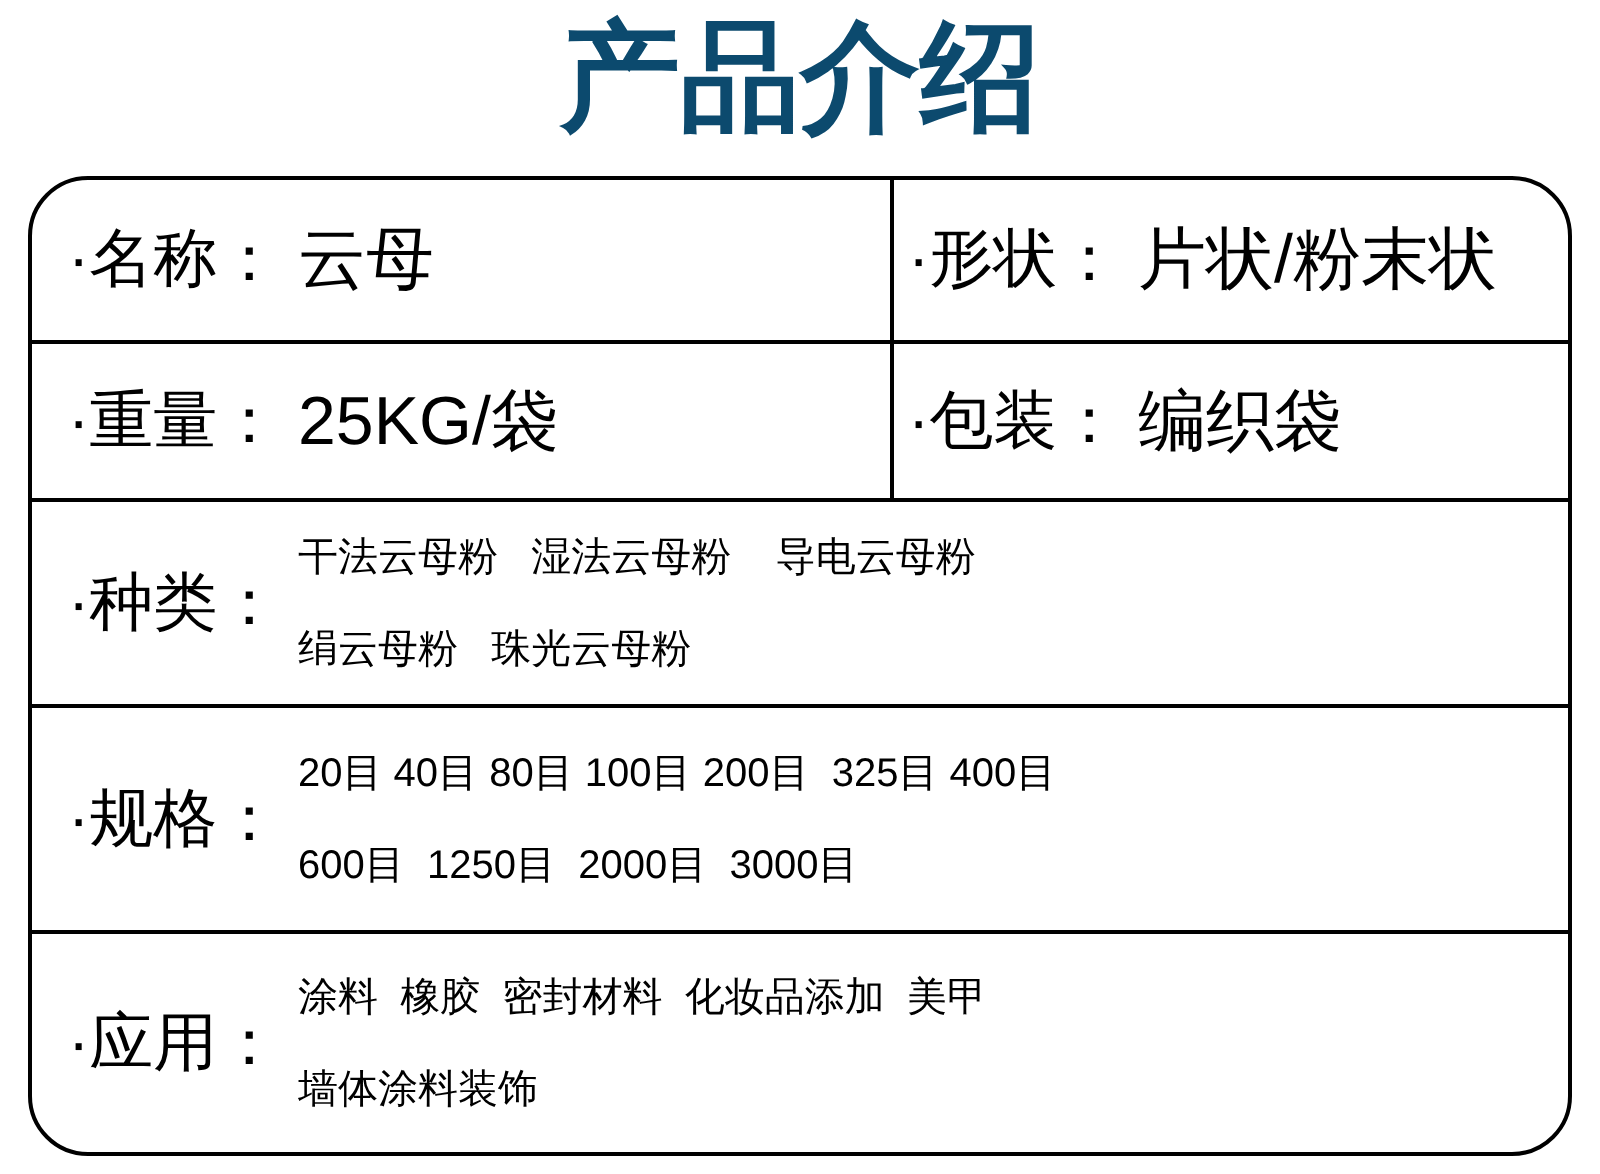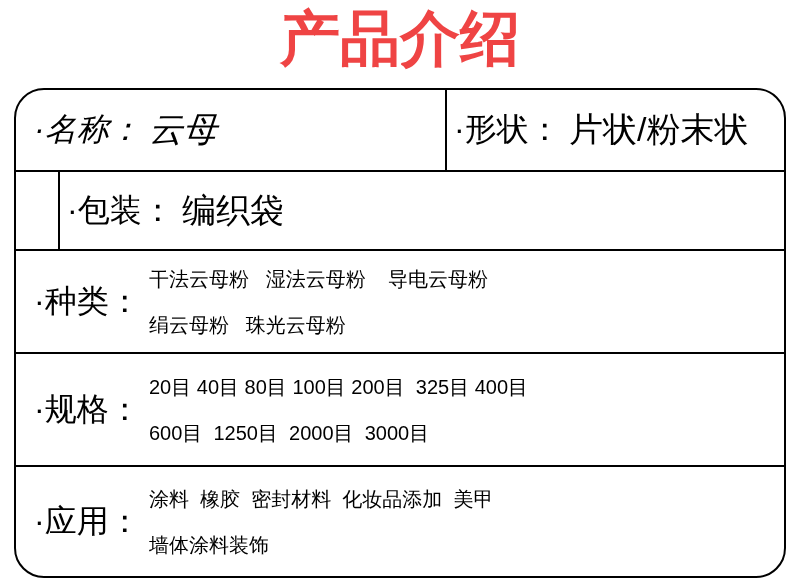--- a/index.html
+++ b/index.html
@@ -12,21 +12,21 @@
   }
   .page { position: relative; width: 800px; height: 587px; background: #ffffff; }
 
   .title {
     position: absolute;
     top: 6px; left: 0; right: 0;
     text-align: center;
     font-size: 60px;
     font-weight: 900;
     letter-spacing: 0px;
-    color: #ef4444;
+    color: #0c4a6e;
     line-height: 1.1;
   }
 
   .spec-table {
     position: absolute;
     left: 14px; top: 88px;
     width: 772px; height: 490px;
     border: 2px solid #000000;
     border-radius: 30px;
     overflow: hidden;
@@ -47,21 +47,21 @@
   .row-3 { height: 103px; }
   .row-4 { height: 113px; }
   .row-5 { flex: 1; }
 
   .cell {
     display: flex;
     align-items: center;
     height: 100%;
     padding-left: 18px;
   }
-  .cell-left { width: 387px; flex-shrink: 0; font-style: italic; }
+  .cell-left { width: 387px; flex-shrink: 0; }
   .cell-right { flex: 1; border-left: 2px solid #000000; padding-left: 7px; margin-left: 42px; }
 
   .field-label {
     display: inline-block;
     width: 115px;
     flex-shrink: 0;
     font-size: 32px;
     font-weight: 500;
     white-space: pre;
   }
@@ -95,20 +95,24 @@
         <span class="field-label">·名称：</span>
         <span class="field-value">云母</span>
       </div>
       <div class="cell cell-right">
         <span class="field-label">·形状：</span>
         <span class="field-value">片状/粉末状</span>
       </div>
     </div>
 
     <div class="row row-2">
+      <div class="cell cell-left">
+        <span class="field-label">·重量：</span>
+        <span class="field-value">25KG/袋</span>
+      </div>
       <div class="cell cell-right">
         <span class="field-label">·包装：</span>
         <span class="field-value">编织袋</span>
       </div>
     </div>
 
     <div class="row row-3 row-full">
       <span class="field-label">·种类：</span>
       <div class="content-lines">
         <div class="content-line">干法云母粉   湿法云母粉    导电云母粉</div>

